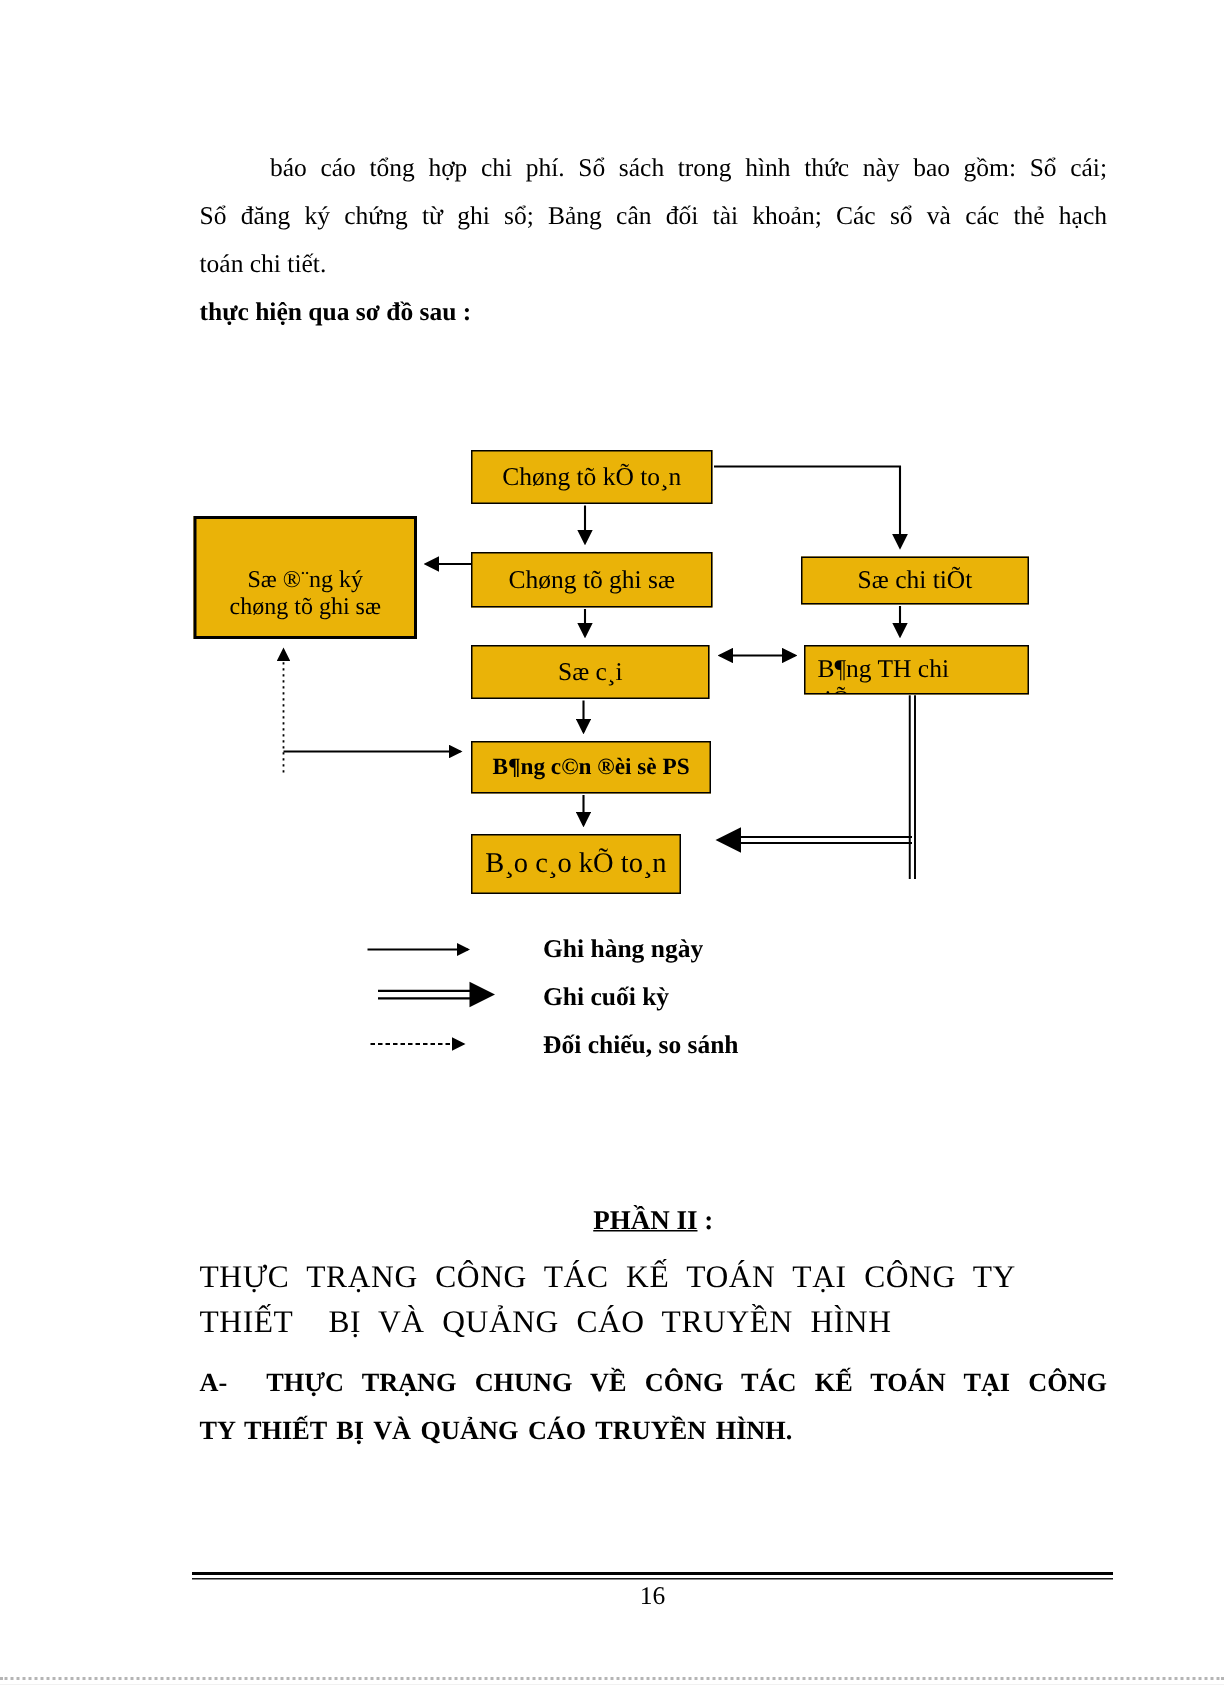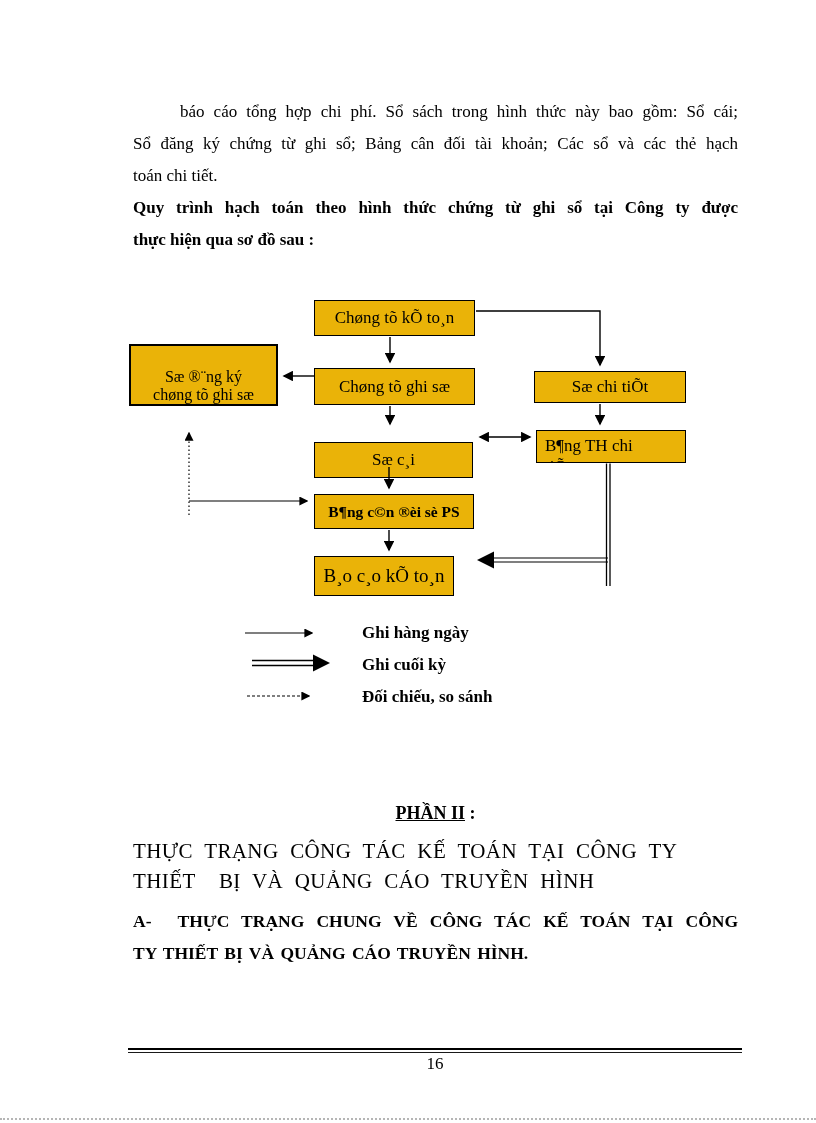--- a/index.html
+++ b/index.html
@@ -47,42 +47,41 @@
 
 <div class="page">
 
   <div class="textblock" style="top:96px;">
     <div class="pline just indent">báo cáo tổng hợp chi phí. Sổ sách trong hình thức này bao gồm: Sổ cái;</div>
     <div class="pline just">Sổ đăng ký chứng từ ghi sổ; Bảng cân đối tài khoản; Các sổ và các thẻ hạch</div>
     <div class="pline">toán chi tiết.</div>
   </div>
 
   <div class="textblock" style="top:192px;">
-    <div class="pline just bold">Quy trình hạch toán theo hình thức chứng từ ghi sổ tại Công ty được</div>
     <div class="pline bold">thực hiện qua sơ đồ sau :</div>
   </div>
 
   <div class="fbox" style="left:314px;top:300px;width:161px;height:36px;">
     <div>Chøng tõ kÕ to¸n</div>
   </div>
 
-  <div class="fbox thick" style="left:129px;top:344px;width:149px;height:62px;font-size:16px;padding-top:22px;">
+  <div class="fbox thick" style="left:129px;top:344px;width:149px;height:82px;font-size:16px;padding-top:22px;">
     <div>Sæ ®¨ng ký</div>
     <div>chøng tõ ghi sæ</div>
   </div>
 
   <div class="fbox" style="left:314px;top:368px;width:161px;height:37px;">
     <div>Chøng tõ ghi sæ</div>
   </div>
 
   <div class="fbox" style="left:534px;top:371px;width:152px;height:32px;">
     <div>Sæ chi tiÕt</div>
   </div>
 
-  <div class="fbox" style="left:314px;top:430px;width:159px;height:36px;margin-top:12px;">
+  <div class="fbox" style="left:314px;top:430px;width:159px;height:36px;">
     <div>Sæ c¸i</div>
   </div>
 
   <div class="fbox left-text" style="left:536px;top:430px;width:150px;height:33px;padding:2px 0 0 8px;">
     <div style="line-height:25px;">B¶ng TH chi</div>
     <div style="line-height:18px;">tiÕt</div>
   </div>
 
   <div class="fbox" style="left:314px;top:494px;width:160px;height:35px;font-size:15.5px;font-weight:bold;">
     <div>B¶ng c©n ®èi sè PS</div>

